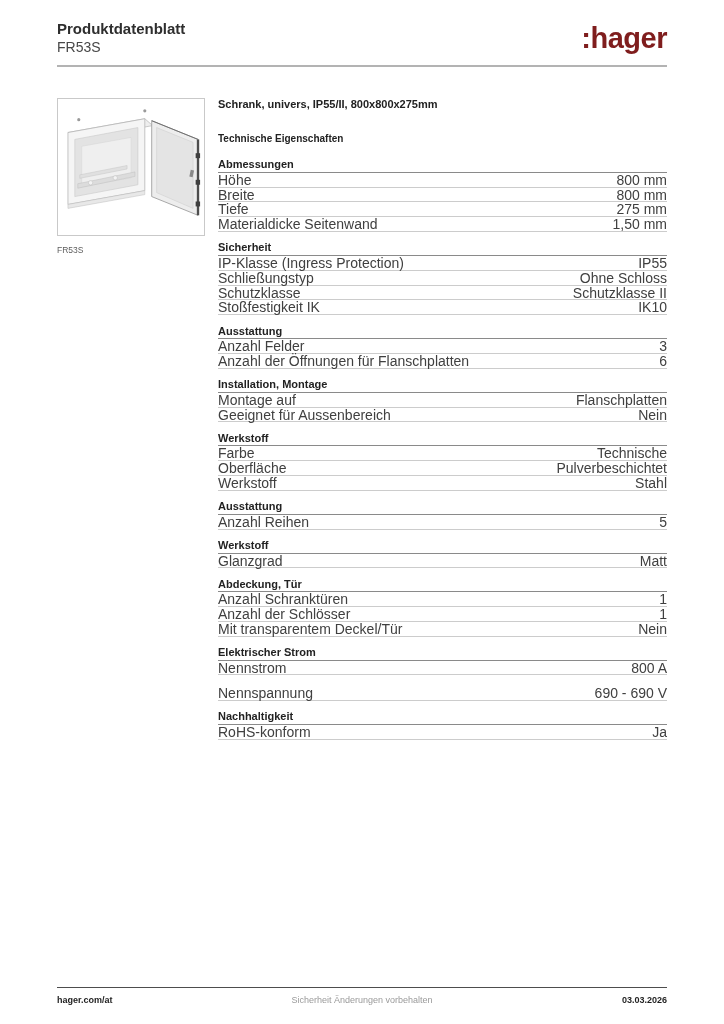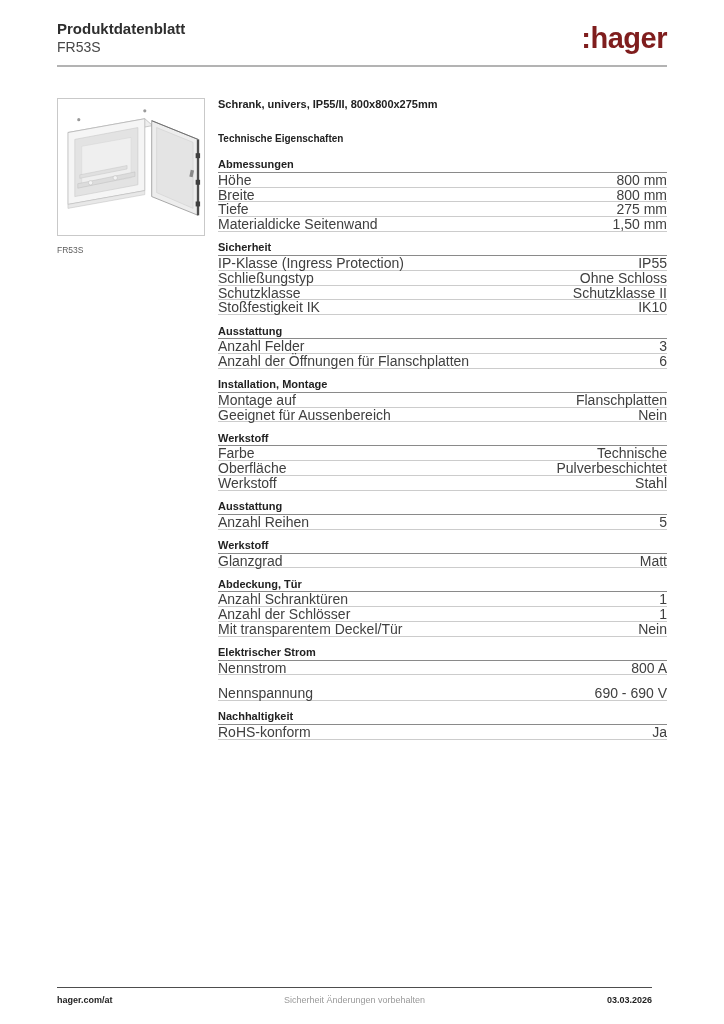--- a/index.html
+++ b/index.html
@@ -42,21 +42,21 @@
     font-size: 14px; color: #404040;
     line-height: 10.5px;
     padding: 2px 0 1.3px 0;
     border-bottom: 1px solid #cccccc;
   }
   .row-label { white-space: nowrap; }
   .row-value { white-space: nowrap; text-align: right; padding-left: 10px; }
 
   
   .doc-footer {
-    position: absolute; left: 57px; right: 72px; top: 987px;
+    position: absolute; left: 57px; right: 57px; top: 987px;
     border-top: 1px solid #4d4d4d;
     padding-top: 7px;
     display: flex; justify-content: space-between; align-items: baseline;
     font-size: 9px;
   }
   .footer-left  { font-weight: bold; color: #1f1f1f; }
   .footer-center{ color: #9a9a9a; position: absolute; left: 50%; transform: translateX(-50%); }
   .footer-right { font-weight: bold; color: #1f1f1f; }
 </style>
 </head>

